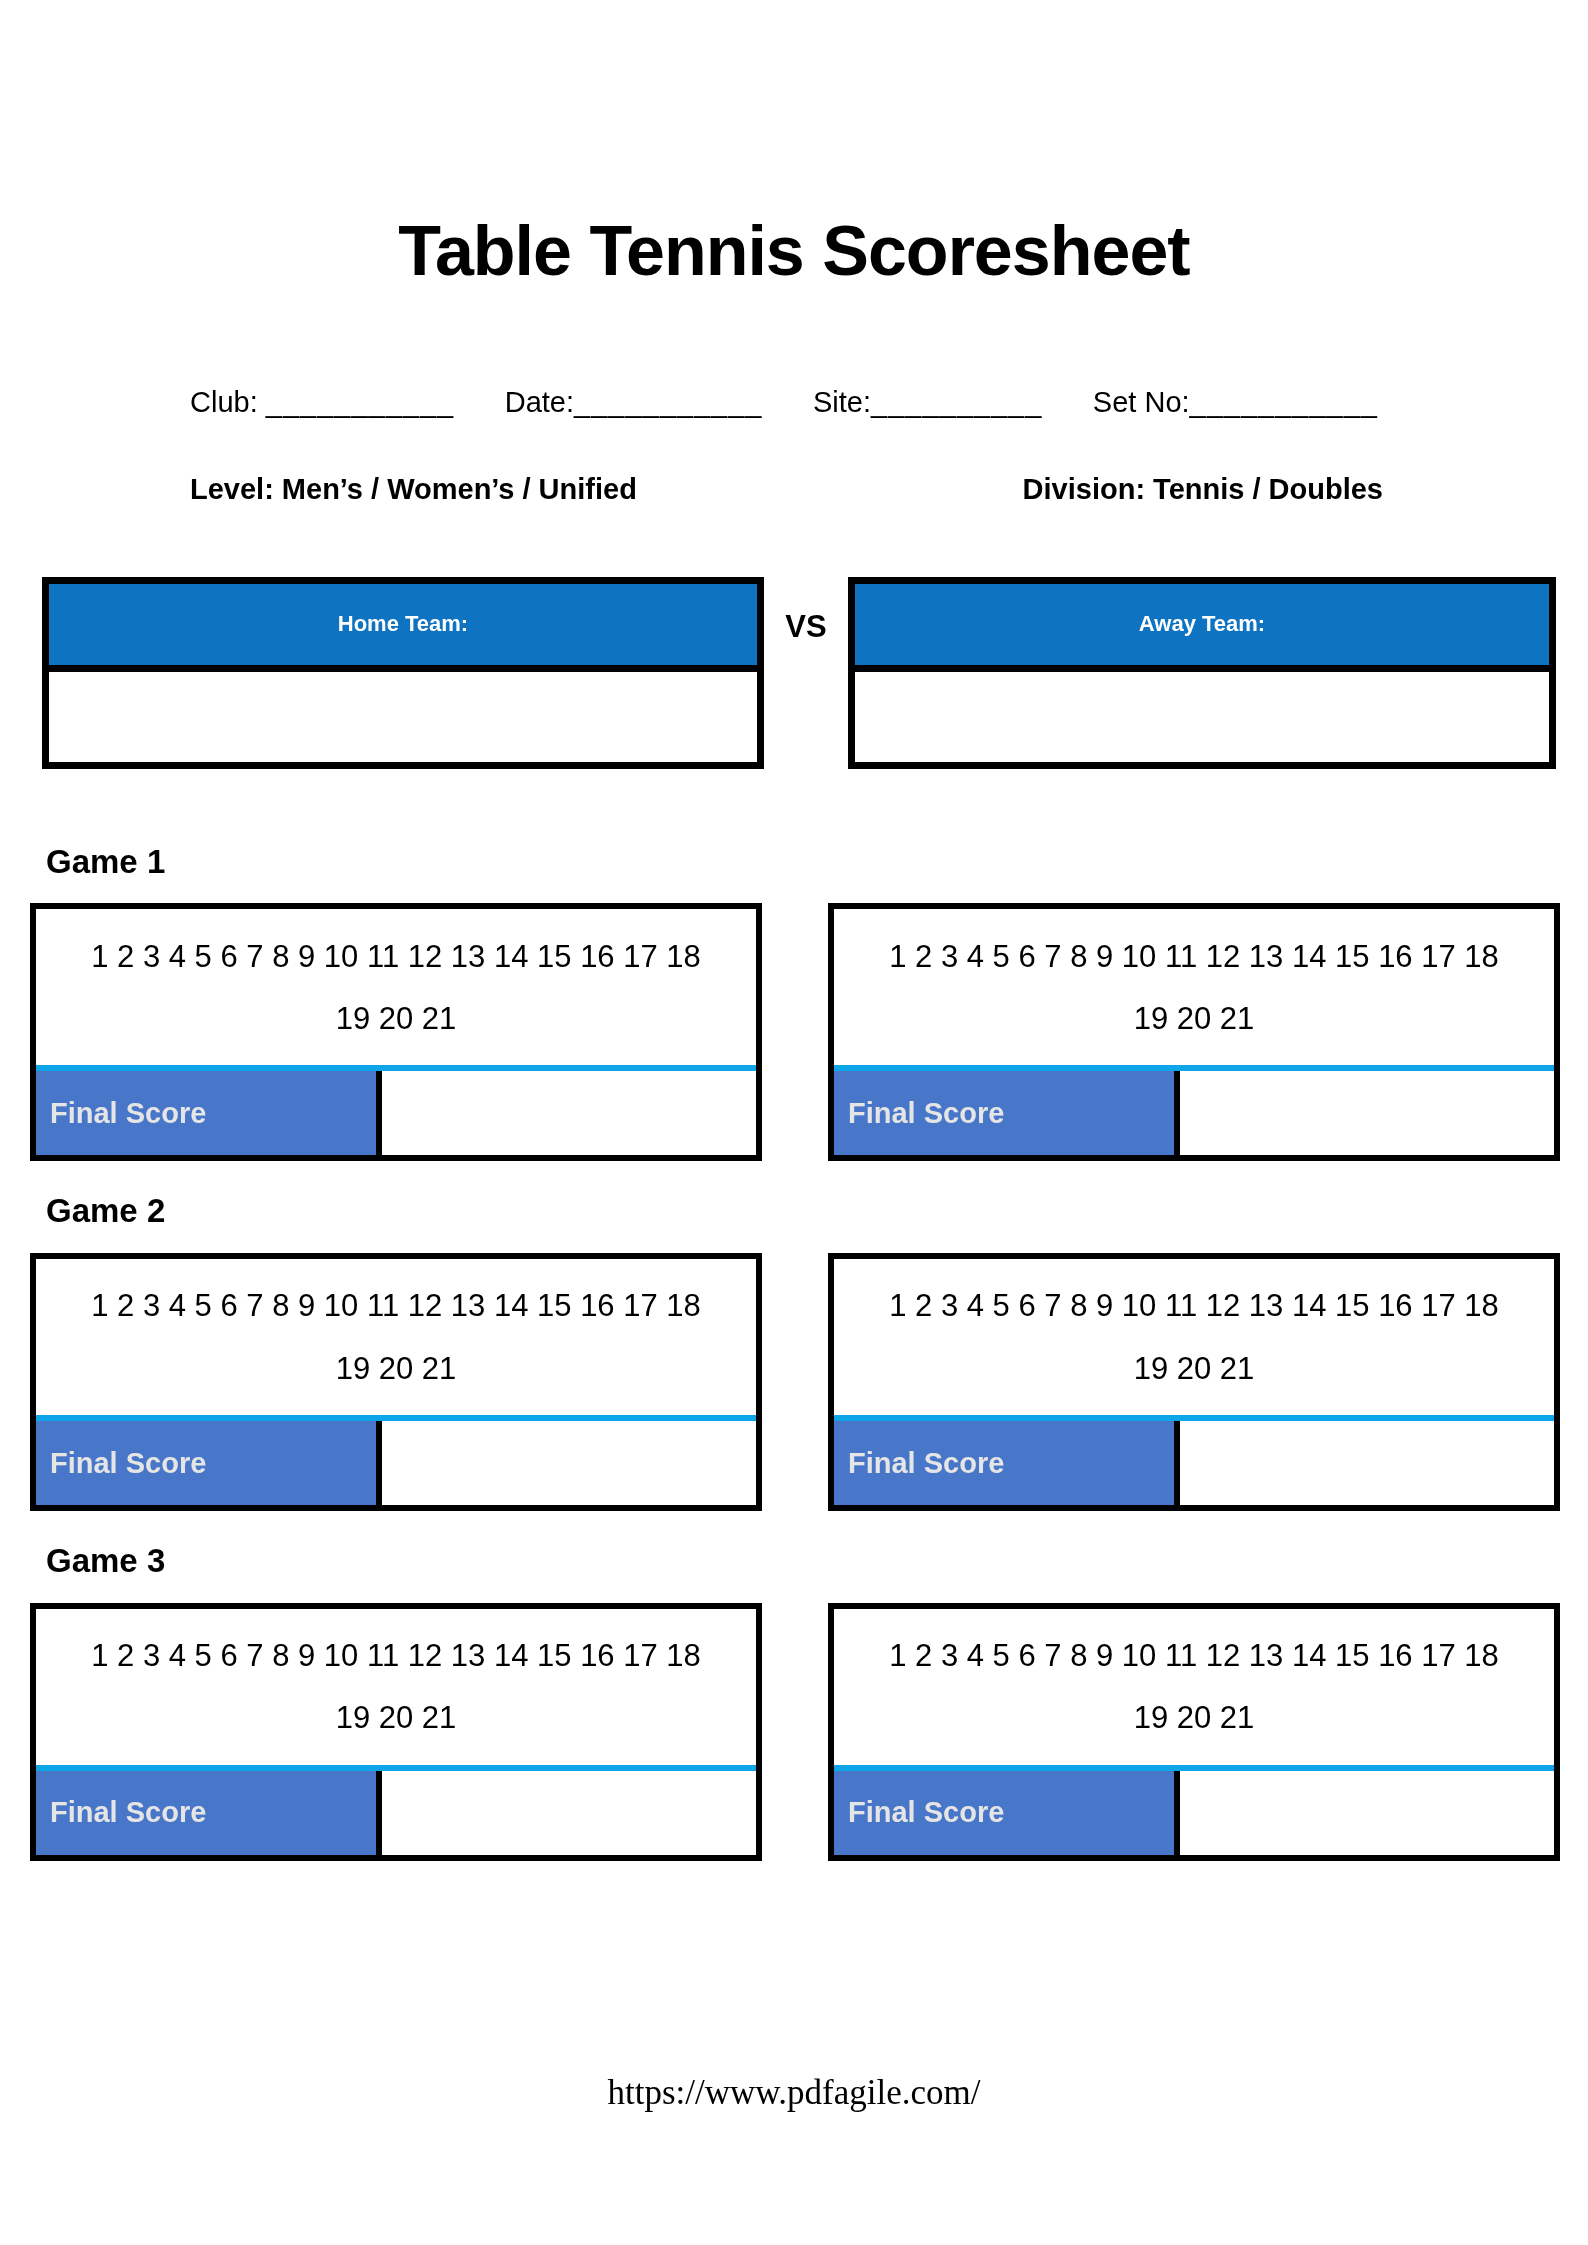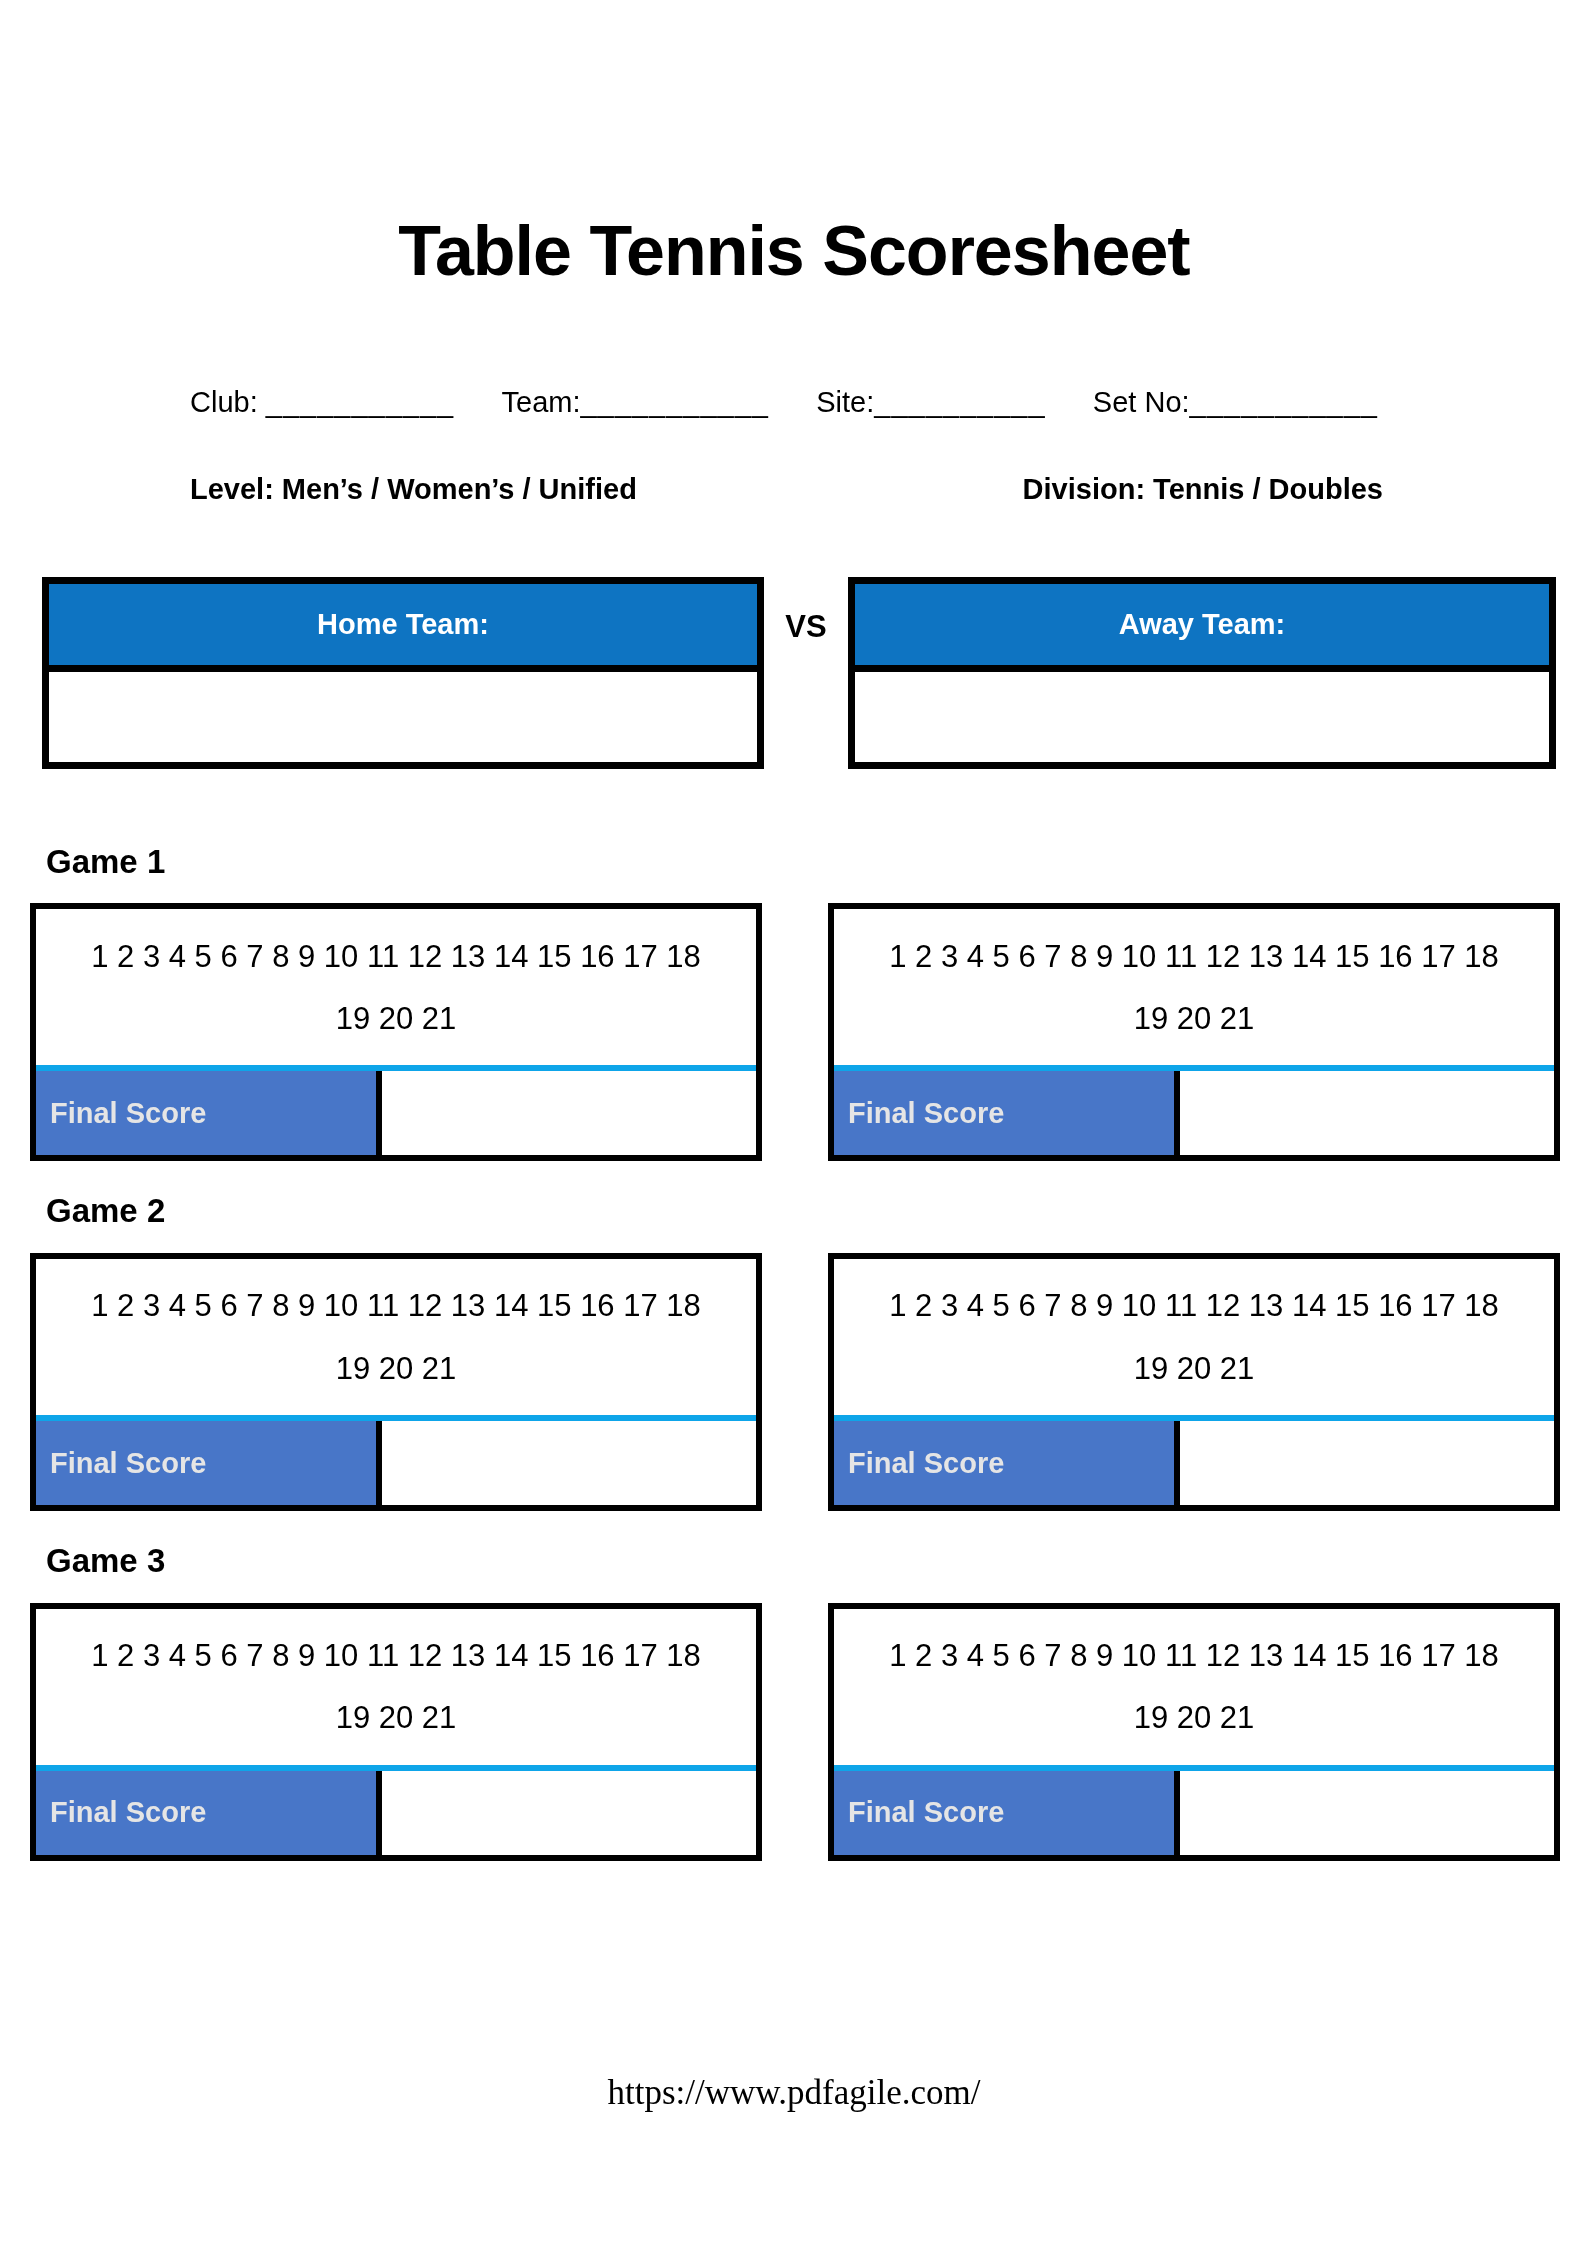--- a/index.html
+++ b/index.html
@@ -22,21 +22,21 @@
     font-size:29px; font-weight:bold; line-height:1.3; white-space:nowrap;
   }
   .blank { letter-spacing:1px; }
   .teams-row { margin:68px 32px 0 42px; display:flex; align-items:flex-start; }
   .team-table { border:7px solid #000; background:#fff; }
   .team-table.home { width:722px; }
   .team-table.away { width:708px; }
   .vs-gap { width:84px; text-align:center; padding-top:32px; font-size:31px; font-weight:bold; flex:0 0 auto; }
   .team-header {
     height:88px; display:flex; align-items:center; justify-content:center;
-    color:#fff; font-size:29px; font-weight:bold; border-bottom:7px solid #000;
+    color:#fff; font-size:22px; font-weight:bold; border-bottom:7px solid #000;
   }
   .team-cell { height:90px; background:#fff; }
   .game-heading { margin-left:46px; font-size:33px; font-weight:bold; line-height:1.2; }
   .game-heading.g1 { margin-top:73px; }
   .game-heading.g2 { margin-top:30px; }
   .game-heading.g3 { margin-top:30px; }
   .game-row { display:flex; margin:22px 28px 0 30px; gap:66px; }
   .game-box { flex:1; border:6px solid #000; background:#fff; }
   .points {
     height:162px; display:flex; flex-direction:column; justify-content:space-evenly;
@@ -55,21 +55,21 @@
 </style>
 </head>
 <body>
 
 <div class="page">
 
   <div class="title">Table Tennis Scoresheet</div>
 
   <div class="info-row1">
     <span><span>Club:</span> <span class="blank">___________</span></span>
-    <span><span>Team:</span><span class="blank">___________</span></span>
+    <span><span>Date:</span><span class="blank">___________</span></span>
     <span><span>Site:</span><span class="blank">__________</span></span>
     <span><span>Set No:</span><span class="blank">___________</span></span>
   </div>
 
   <div class="info-row2">
     <span>Level: Men’s / Women’s / Unified</span>
     <span>Division: Tennis / Doubles</span>
   </div>
 
   <div class="teams-row">

